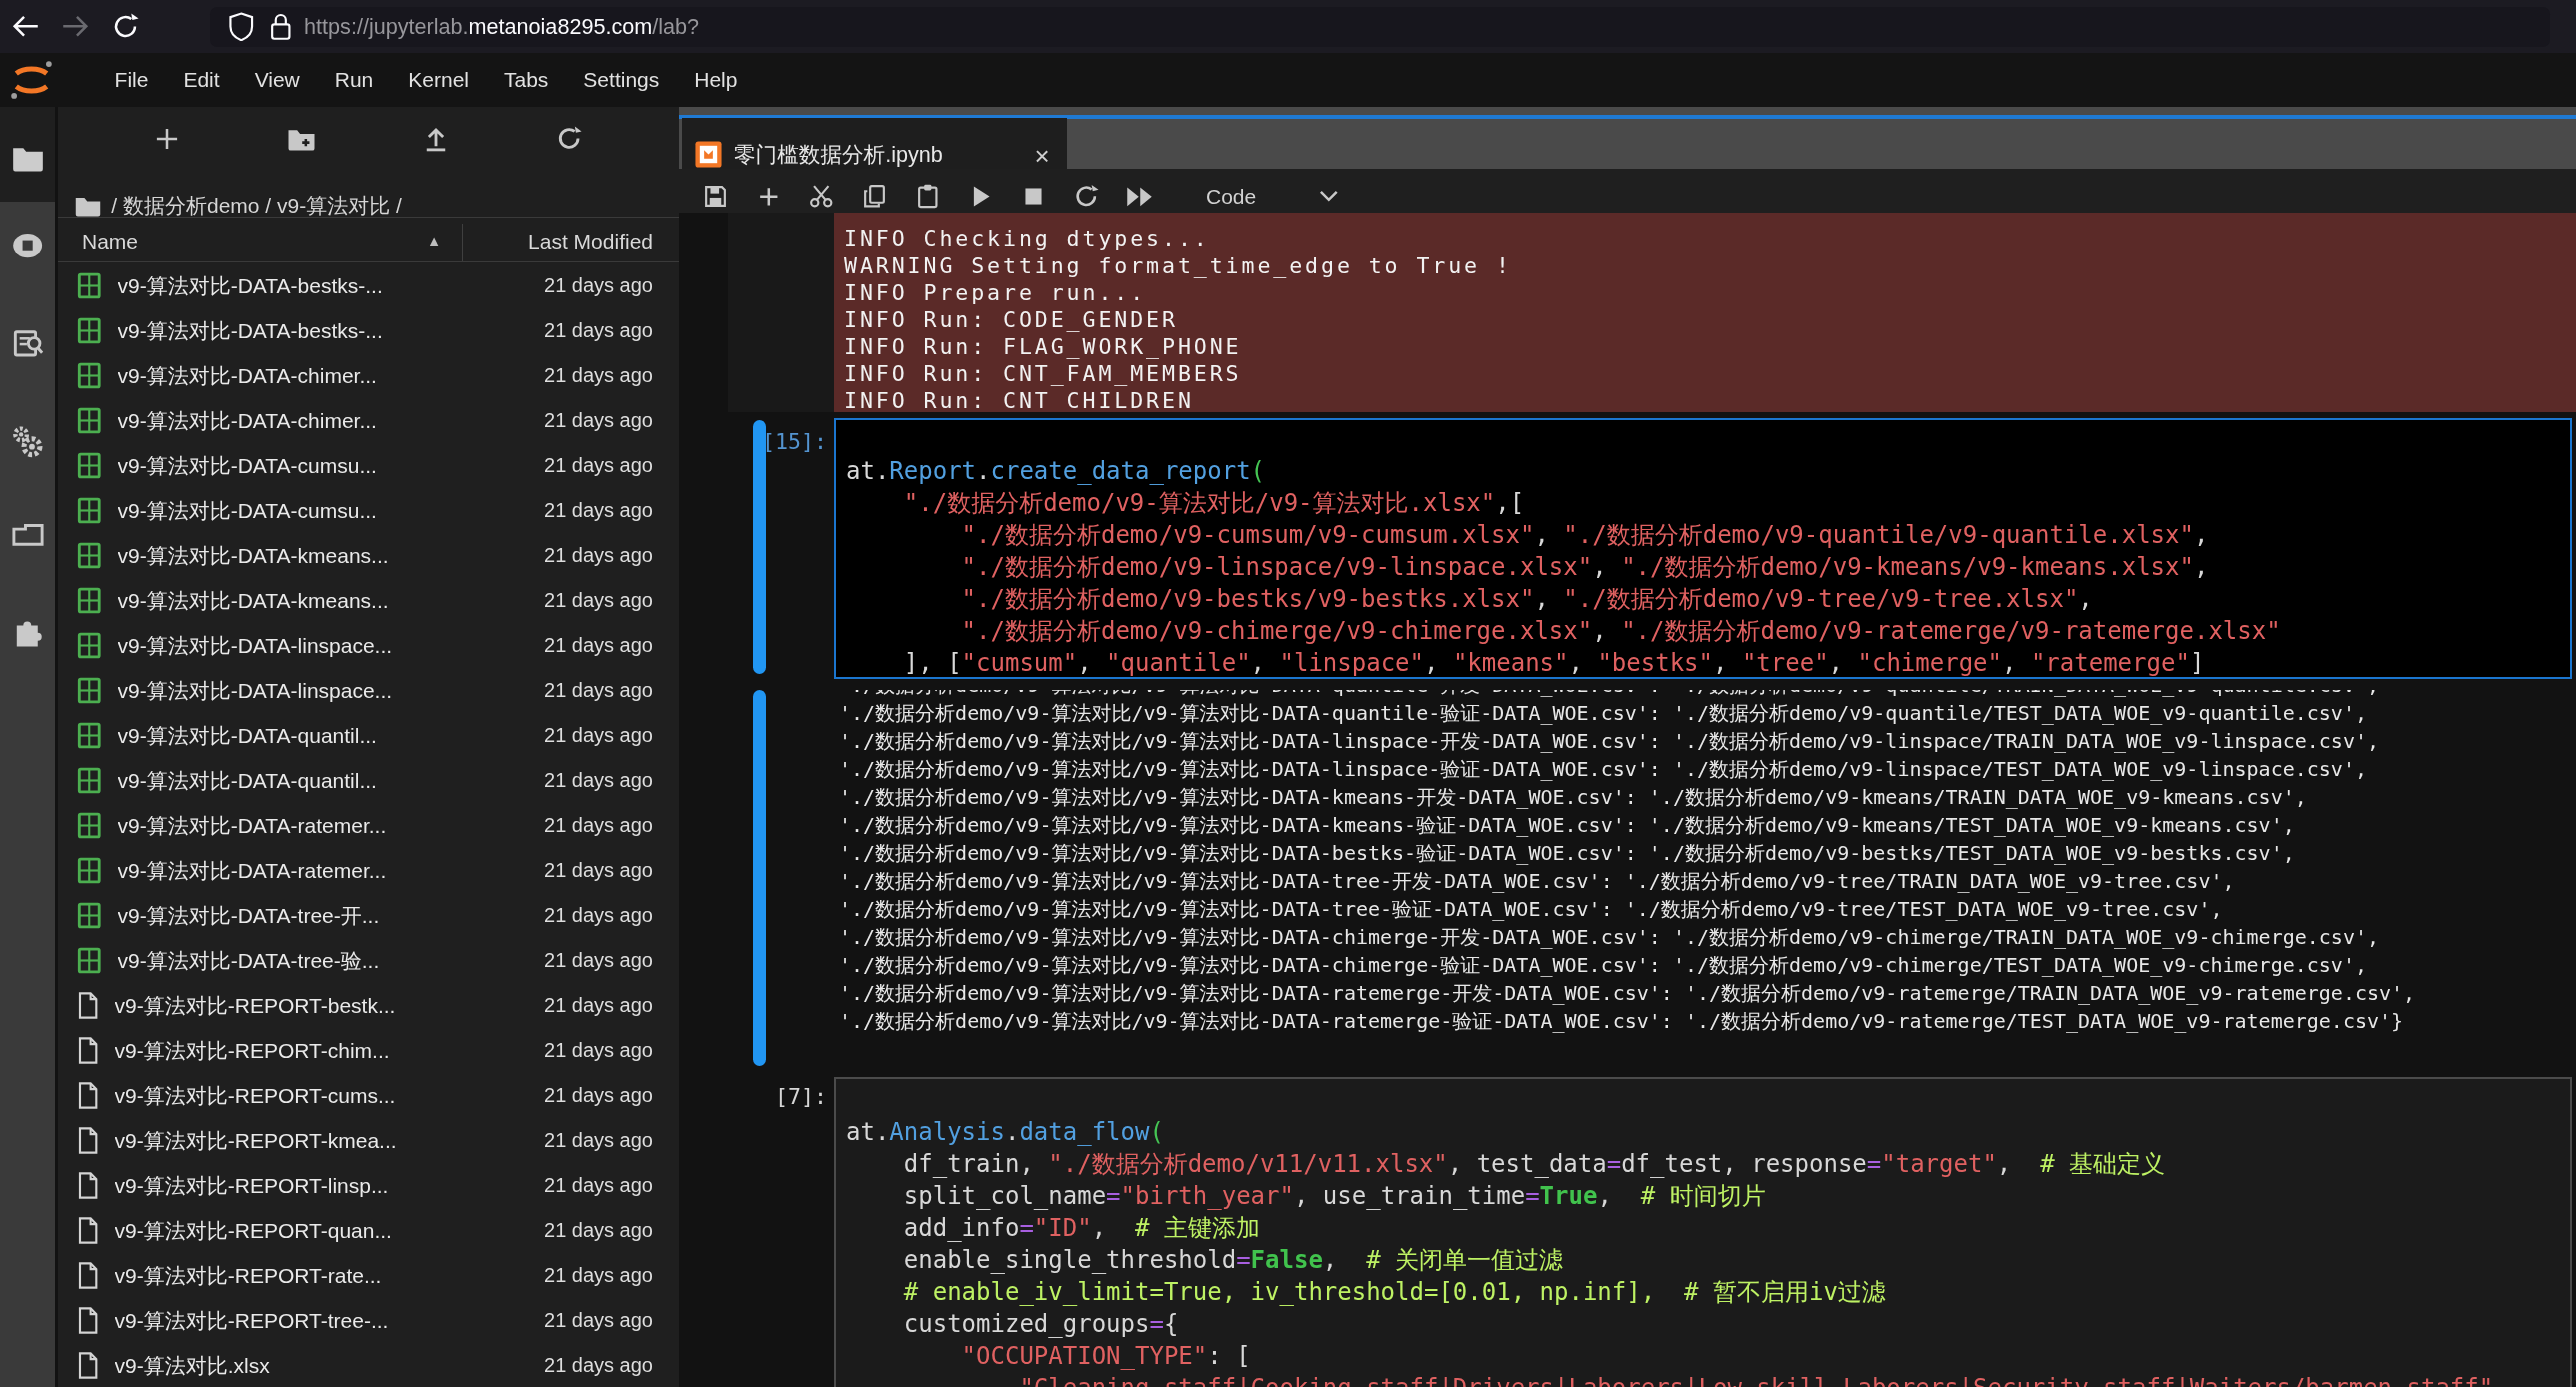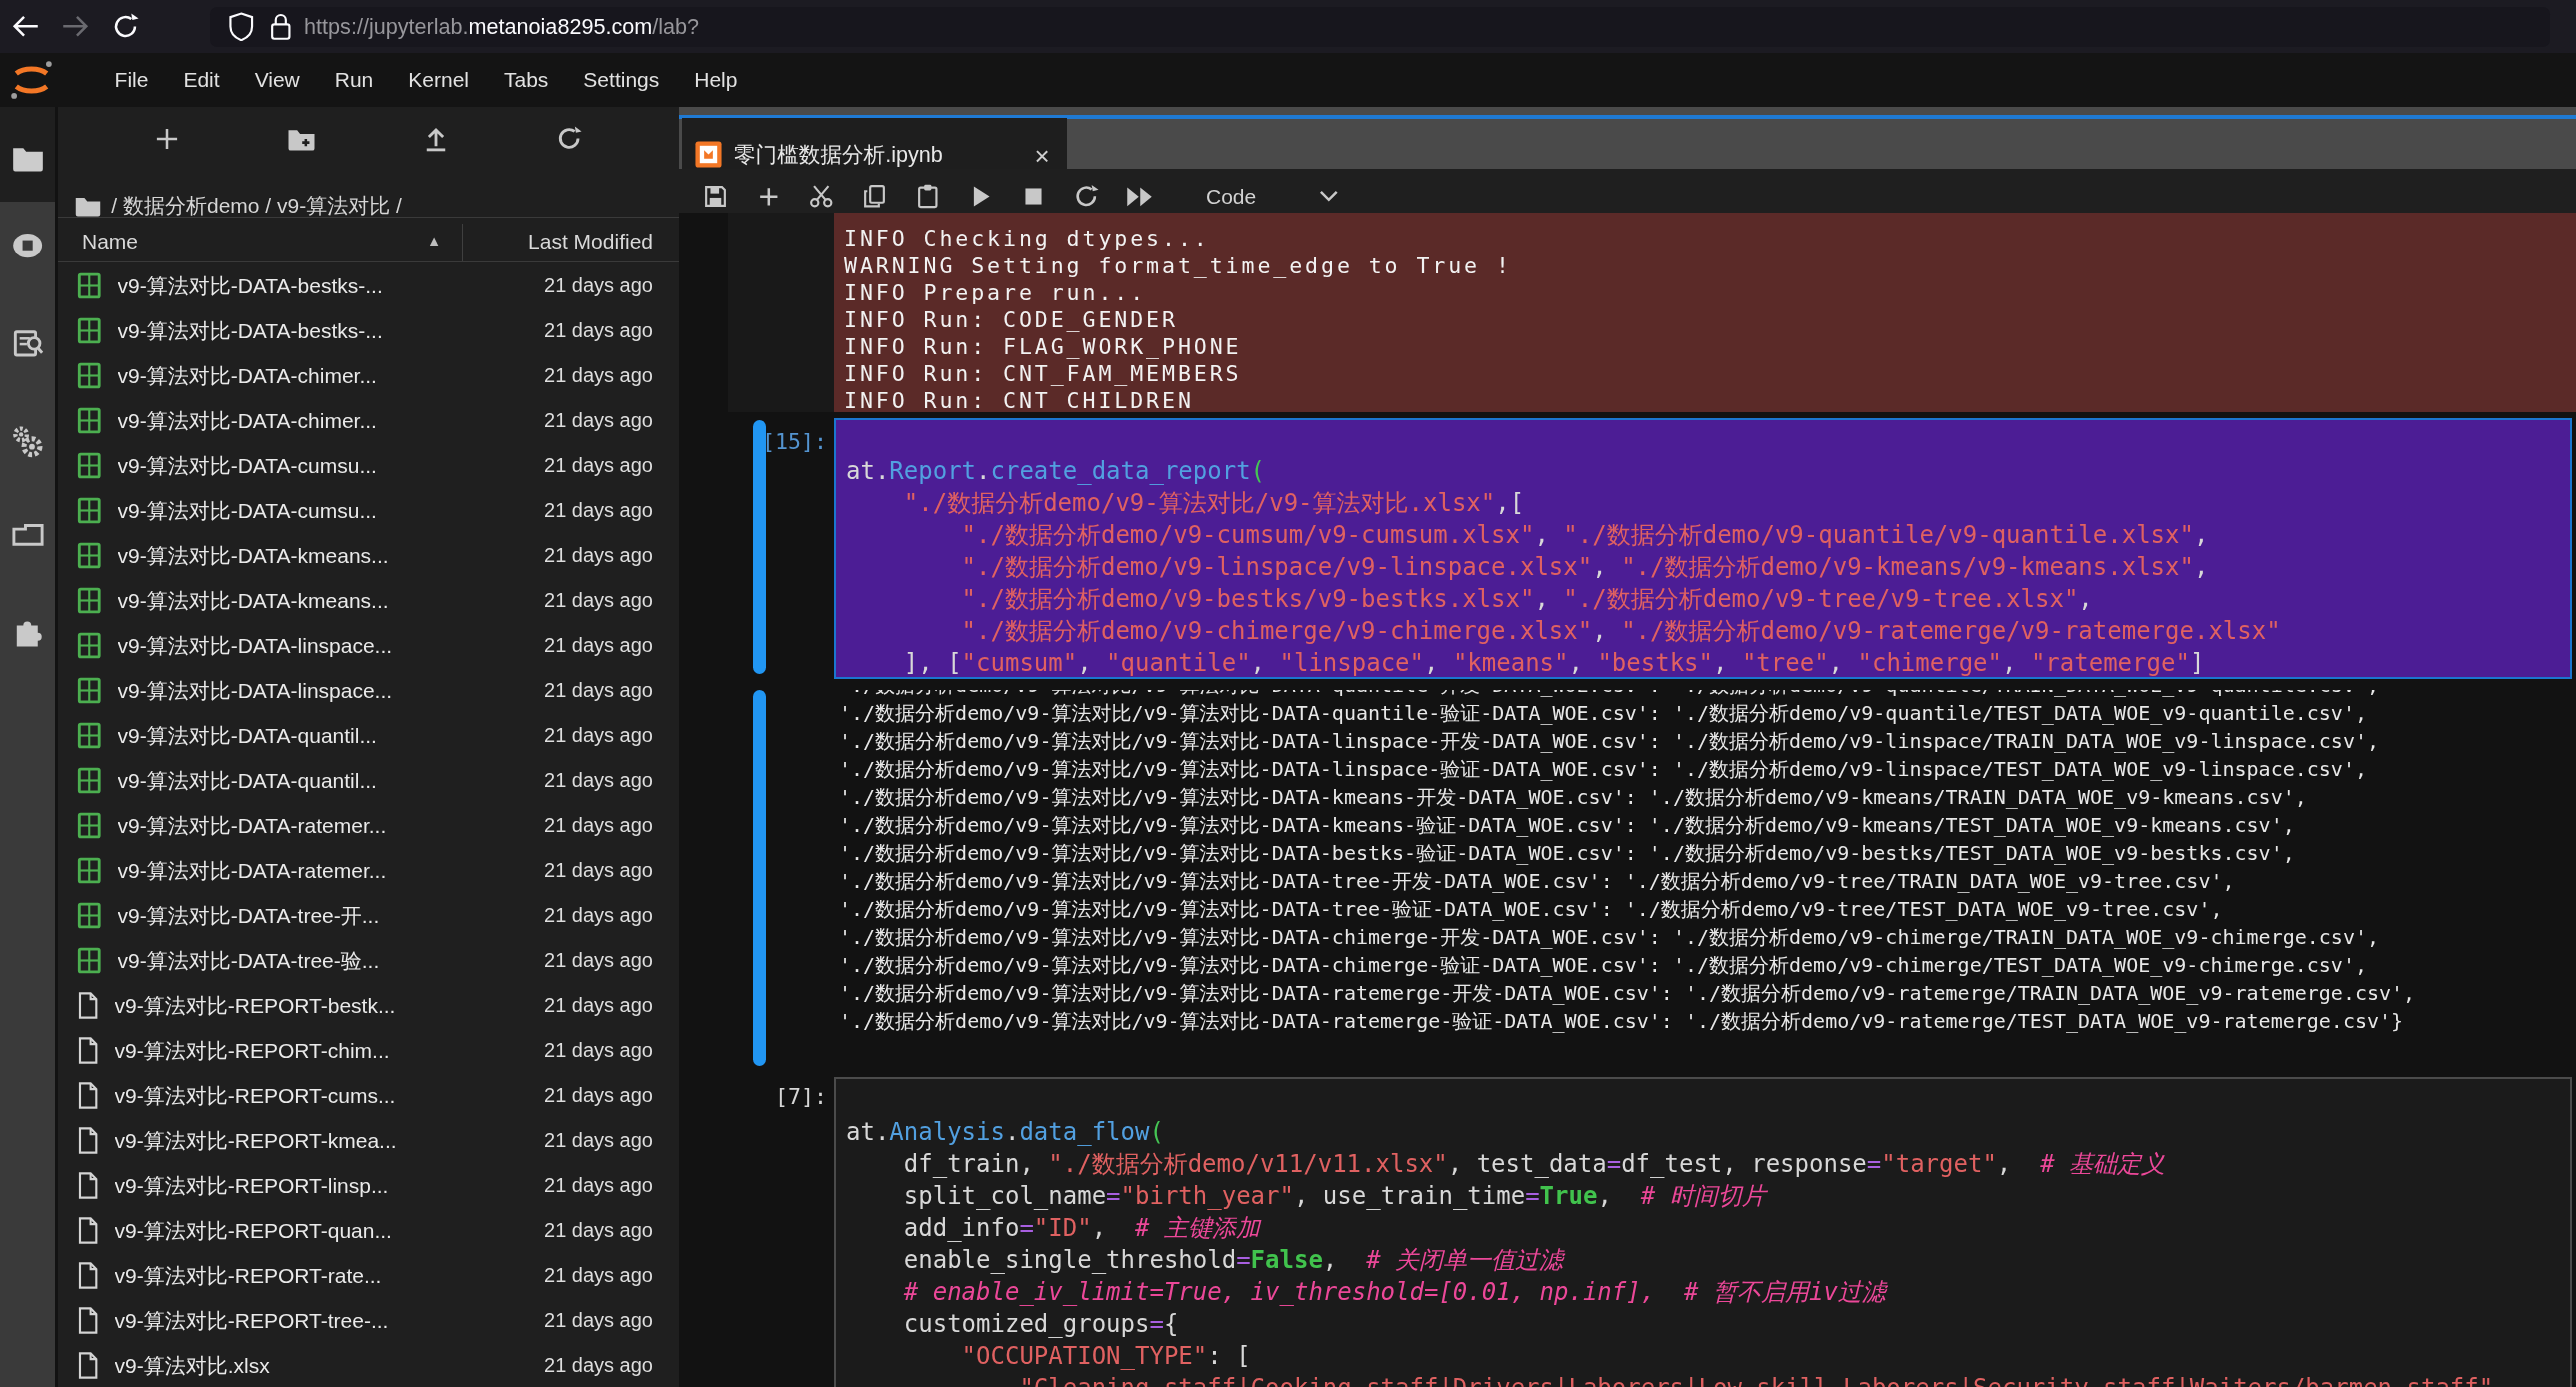--- a/index.html
+++ b/index.html
@@ -63,29 +63,29 @@
   .gutter-strip{left:728px;top:213px;width:107px;height:199px;background:#191919;}
   .stderr-box{left:834px;top:213px;width:1742px;height:199px;background:#5b2a28;overflow:hidden;
               padding:12px 0 0 10px;box-sizing:border-box;}
   .stderr-box .cline{font-size:21.6px;line-height:27px;letter-spacing:2.9px;color:#f2f2f2;white-space:pre;}
 
   .collapser{width:13px;border-radius:6.5px;background:#2196f3;}
   .prompt{position:absolute;font-size:21.6px;text-align:right;width:101px;white-space:pre;}
   .prompt-in{color:#5494d0;} .prompt-done{color:#d6d6d6;}
 
   .code-editor{box-sizing:border-box;overflow:hidden;white-space:pre;}
-  .cell15-editor{left:834px;top:418px;width:1738px;height:261px;background:#4c1d95;
+  .cell15-editor{left:834px;top:418px;width:1738px;height:261px;background:#000000;
                  border:2.2px solid #1b76cf;padding:7.2px 0 0 10px;}
   .cell7-editor{left:834px;top:1077px;width:1738px;height:324px;background:#1b1b1b;
                 border:2.2px solid #4b4b4b;padding:8.6px 0 0 10px;}
   .code-editor .cline{font-size:24px;line-height:32px;white-space:pre;}
 
   .tok-d{color:#d8d8d8;} .tok-f{color:#52a0e0;} .tok-p{color:#45c554;}
   .tok-s{color:#e06161;} .tok-o{color:#a85fe0;} .tok-k{color:#41c34d;font-weight:bold;}
-  .tok-c{color:#ec4899;font-style:italic;}
+  .tok-c{color:#bef264;}
 
   .out15-box{left:839px;top:690px;width:1737px;height:378px;overflow:hidden;}
   .out15-inner{margin-top:-19px;}
   .out15-box .cline{font-size:20px;line-height:28px;color:#e8e8e8;white-space:pre;}
 </style>
 </head>
 <body>
 
 <div class="screen">
 

